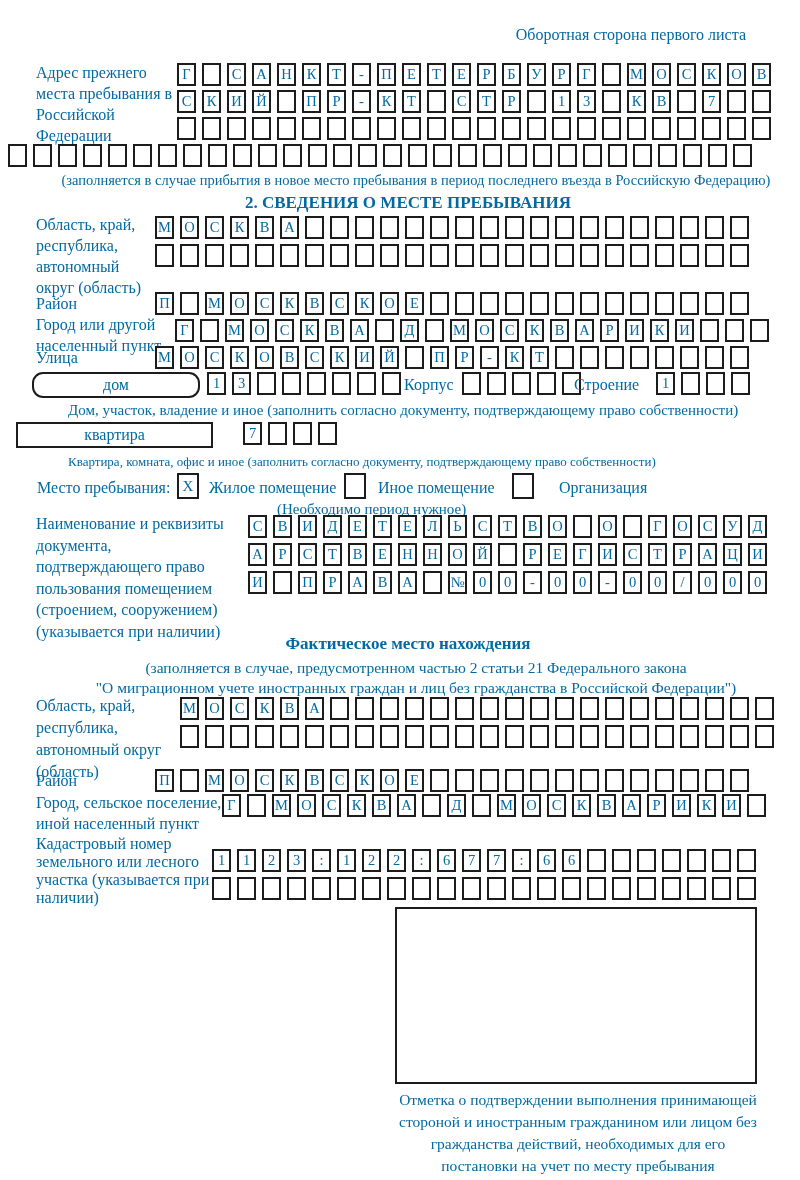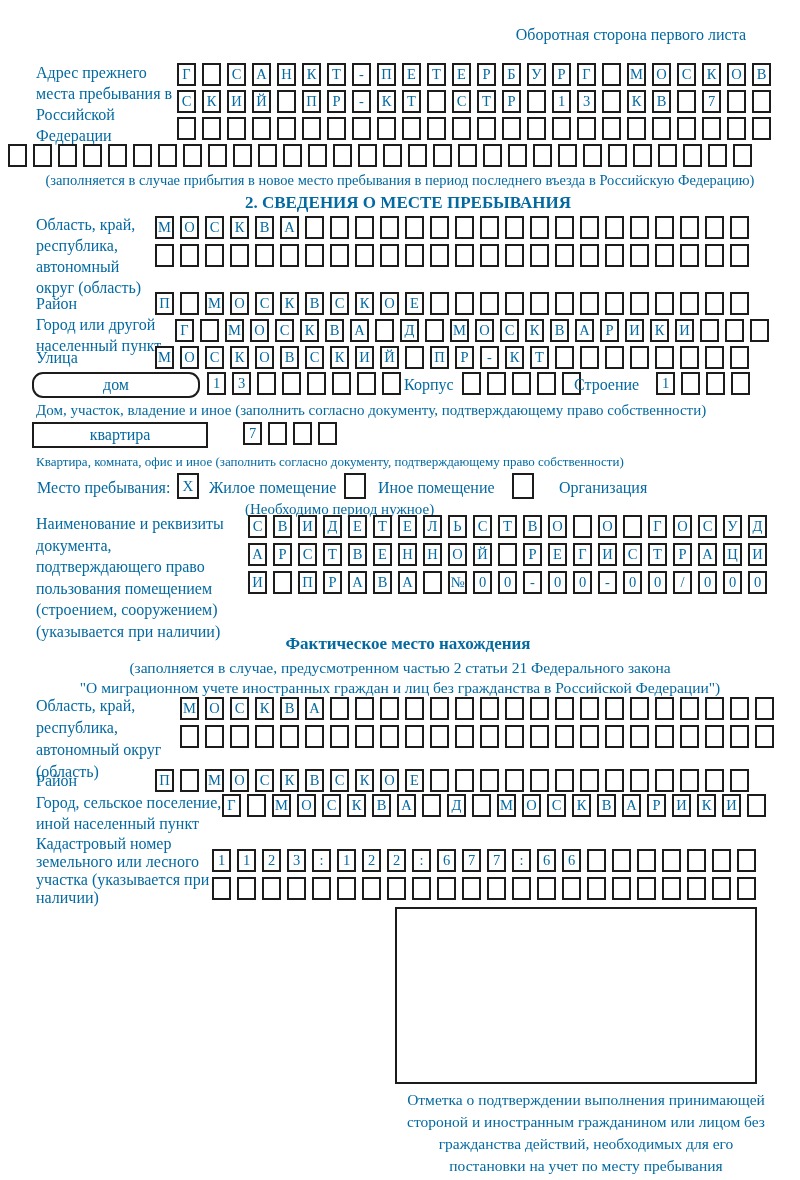--- a/index.html
+++ b/index.html
@@ -1,31 +1,31 @@
 <!DOCTYPE html>
 <html><head>
 <meta charset="utf-8">
 <style>
   html,body{margin:0;padding:0;background:#fff;}
   .page{position:relative;width:800px;height:1180px;background:#fff;overflow:hidden;
         font-family:"Liberation Serif", "DejaVu Serif", serif;color:#0369a1;}
   .abs{position:absolute;}
   .lbl{position:absolute;font-size:16px;line-height:21px;}
-  .note{position:absolute;font-size:14.5px;line-height:19px;}
+  .note{position:absolute;font-size:14.5px;line-height:19px;padding-left:32px;}
   .center{left:0;right:0;text-align:center;}
   .title{position:absolute;left:0;right:0;text-align:center;font-weight:bold;font-size:17px;padding-left:16px;}
   .cellrow{position:absolute;display:flex;gap:6px;}
   .cell{width:19px;height:23px;border:2px solid #1c1c1c;box-sizing:border-box;
         display:flex;align-items:center;justify-content:center;
         font-size:14.5px;line-height:1;background:#fff;flex:0 0 auto;}
   .cb .cell{width:22px;height:26px;font-size:15px;}
   .widebox{position:absolute;border:2px solid #1c1c1c;box-sizing:border-box;height:26px;
         display:flex;align-items:center;justify-content:center;font-size:16px;background:#fff;}
   .stampbox{position:absolute;border:2px solid #1c1c1c;box-sizing:border-box;background:#fff;}
-  .caption{position:absolute;text-align:center;font-size:15.5px;line-height:22px;margin-left:8px;}
+  .caption{position:absolute;text-align:center;font-size:15.5px;line-height:22px;}
 </style>
 </head>
 <body>
 
 <div class="page">
 
   <div class="abs" style="top:26px;right:54px;font-size:16px;">Оборотная сторона первого листа</div>
 
   <div class="lbl" style="left:36px;top:62px;width:150px;">Адрес прежнего места пребывания в Российской Федерации</div>
   <div class="cellrow" style="left:177px;top:63px;">
@@ -301,21 +301,21 @@
     </div>
   <div class="lbl" style="left:574px;top:374px;">Строение</div>
   <div class="cellrow" style="left:656px;top:372px;">
       <span class="cell">1</span>
       <span class="cell"></span>
       <span class="cell"></span>
       <span class="cell"></span>
     </div>
   <div class="note" style="left:36px;top:401px;font-size:15px;">Дом, участок, владение и иное (заполнить согласно документу, подтверждающему право собственности)</div>
 
-  <div class="widebox" style="left:32px;top:422px;width:176px;">квартира</div>
+  <div class="widebox" style="left:16px;top:422px;width:197px;">квартира</div>
   <div class="cellrow" style="left:243px;top:422px;">
       <span class="cell">7</span>
       <span class="cell"></span>
       <span class="cell"></span>
       <span class="cell"></span>
     </div>
   <div class="note" style="left:36px;top:452px;font-size:13px;">Квартира, комната, офис и иное (заполнить согласно документу, подтверждающему право собственности)</div>
 
   <div class="lbl" style="left:37px;top:477px;">Место пребывания:</div>
   <div class="cellrow cb" style="left:177px;top:473px;">

